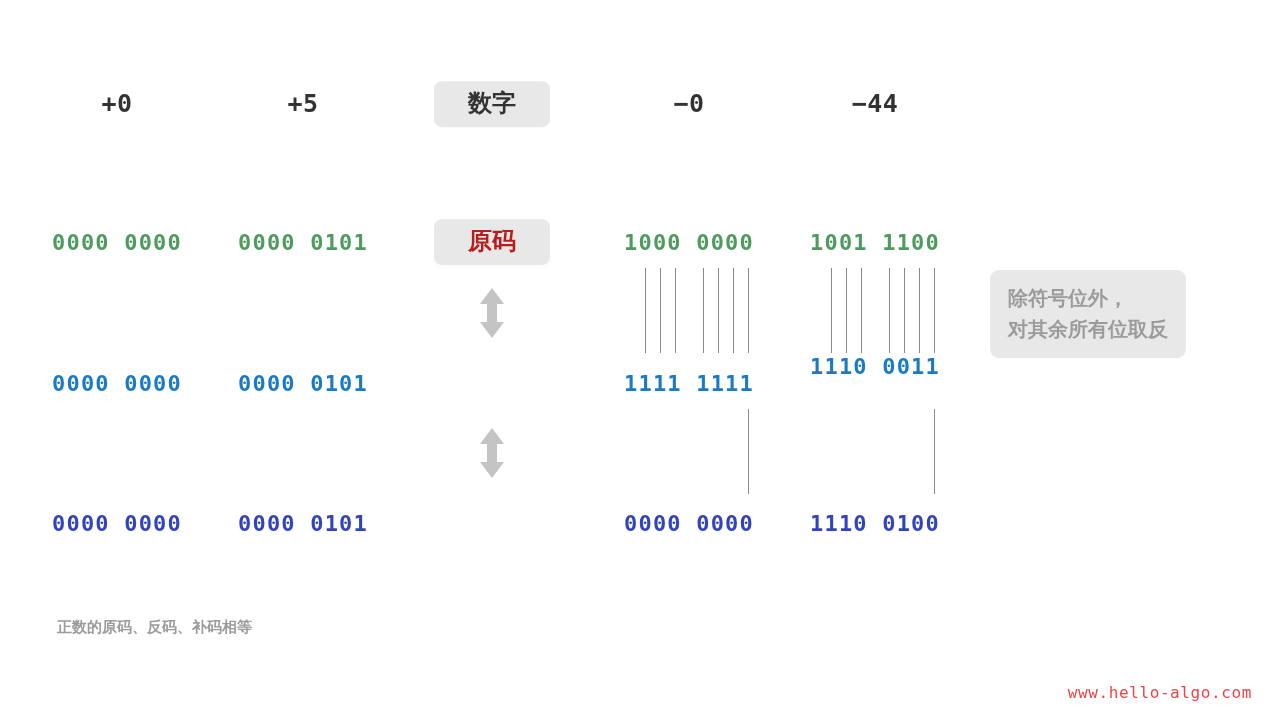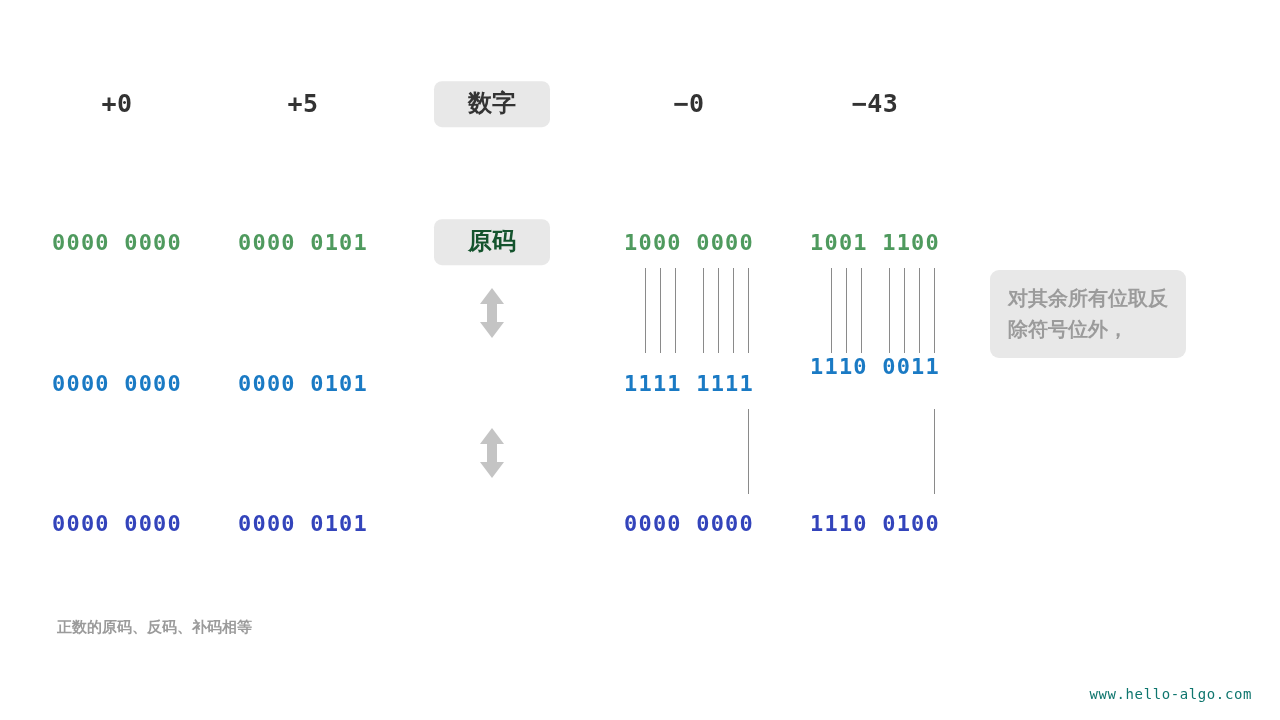--- a/index.html
+++ b/index.html
@@ -35,21 +35,21 @@
     border-radius: 8px;
     padding: 9px 34px;
     font-size: 24px;
     font-weight: bold;
     line-height: 1.15;
     text-align: center;
     white-space: nowrap;
     font-family: "DejaVu Sans", "Liberation Sans", sans-serif;
   }
   .badge-num   { color: #333333; }
-  .badge-green { color: #14532d; }
+  .badge-green { color: #b91c1c; }
   .badge-blue  { color: #1a7ac4; }
   .badge-indigo{ color: #3344bb; }
 
   
   .bits {
     position: absolute;
     transform: translate(-50%, -50%);
     font-size: 22px;
     letter-spacing: 1.2px;
   }
@@ -95,40 +95,40 @@
     font-weight: bold;
     font-size: 15px;
     white-space: nowrap;
     font-family: "DejaVu Sans", "Liberation Sans", sans-serif;
   }
 
   
   .watermark {
     position: absolute;
     right: 28px; bottom: 18px;
-    color: #0f766e;
-    font-size: 14px;
+    color: #ef4444;
+    font-size: 16px;
     letter-spacing: 0.6px;
     font-family: "DejaVu Sans Mono", "Liberation Mono", monospace;
   }
 </style>
 </head>
 <body>
 
 <div id="stage">
 
   <div class="hdr-num mono" style="left:117px; top:103px;">+0</div>
 
   <div class="hdr-num mono" style="left:303px; top:103px;">+5</div>
 
   <div class="badge badge-num" style="left:492px; top:104px;">数字</div>
 
   <div class="hdr-num mono" style="left:689px; top:103px;">−0</div>
 
-  <div class="hdr-num mono" style="left:875px; top:103px;">−43</div>
+  <div class="hdr-num mono" style="left:875px; top:103px;">−44</div>
 
   <div class="bits mono c-green" style="left:117px; top:242px;">0000 0000</div>
 
   <div class="bits mono c-green" style="left:303px; top:242px;">0000 0101</div>
 
   <div class="badge badge-green" style="left:492px; top:242px;">原码</div>
 
   <div class="bits mono c-green" style="left:689px; top:242px;">1000 0000</div>
 
   <div class="bits mono c-green" style="left:875px; top:242px;">1001 1100</div>
@@ -176,22 +176,22 @@
   <div class="vline" style="left:861px; top:268px; height:85px;"></div>
   <div class="vline" style="left:889px; top:268px; height:85px;"></div>
   <div class="vline" style="left:904px; top:268px; height:85px;"></div>
   <div class="vline" style="left:919px; top:268px; height:85px;"></div>
   <div class="vline" style="left:934px; top:268px; height:85px;"></div>
 
   <div class="vline" style="left:748px; top:409px; height:85px;"></div>
   <div class="vline" style="left:934px; top:409px; height:85px;"></div>
 
   <div class="note" style="left:990px; top:270px;">
+    <div>除符号位外，</div>
     <div>对其余所有位取反</div>
-    <div>除符号位外，</div>
   </div>
 
 
   <div class="caption" style="left:57px; top:618px;">正数的原码、反码、补码相等</div>
 
 
   <div class="watermark">www.hello-algo.com</div>
 
 </div>
 

